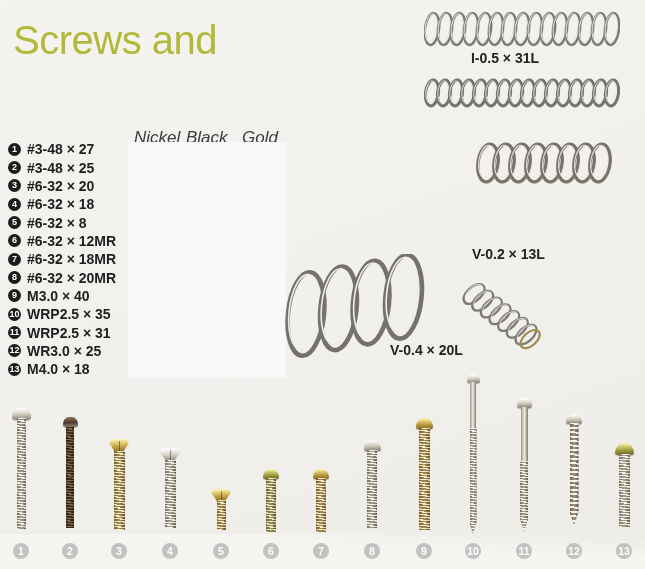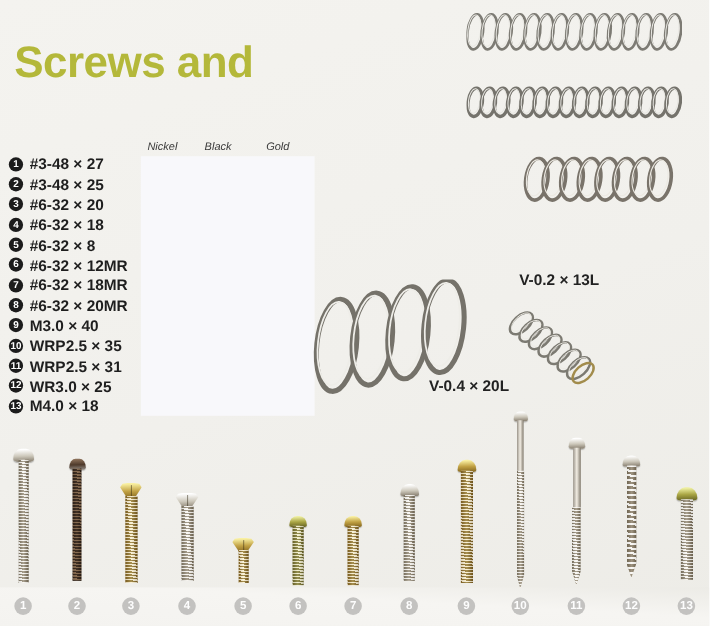--- a/index.html
+++ b/index.html
@@ -7,26 +7,26 @@
     --list-circle:#1c1c1c; --bottom-circle:#c3c2c0;
   }
   html,body{margin:0;padding:0;}
   .page{
     position:relative; width:645px; height:569px; overflow:hidden;
     background:linear-gradient(160deg,#f4f3ef 0%, var(--page-bg) 55%, #edece7 100%);
     font-family:"Liberation Sans", sans-serif;
   }
   
   .title{
-    position:absolute; left:13px; top:36px;
-    font-size:40px; line-height:43px; font-weight:700; letter-spacing:-0.5px;
+    position:absolute; left:13px; top:19px;
+    font-size:40px; line-height:43px; font-weight:400; letter-spacing:-0.5px;
     color:var(--title);
   }
   
-  .finish{position:absolute; top:128px; font-style:italic; font-size:10px; color:#3a3a3a;}
+  .finish{position:absolute; top:128px; font-style:italic; font-size:17px; color:#3a3a3a;}
   .finish.nickel{left:134px;} .finish.black{left:186px;} .finish.gold{left:242px;}
   
   .panel{position:absolute; left:128px; top:142px; width:158px; height:236px; background:var(--panel-bg);}
   
   .parts{position:absolute; left:8px; top:140px;}
   .row{display:flex; align-items:center; height:18.35px;}
   .lnum{
     width:13px; height:13px; border-radius:50%; background:var(--list-circle);
     color:#fff; font-size:9px; font-weight:700; line-height:13px; text-align:center;
     margin-right:6px; flex:0 0 13px;
@@ -150,20 +150,21 @@
       <use href="#cA" x="85" y="23"></use>
       <use href="#cA" x="98" y="23"></use>
       <use href="#cA" x="111" y="23"></use>
       <use href="#cA" x="124" y="23"></use>
       <use href="#cA" x="136" y="23"></use>
       <use href="#cA" x="149" y="23"></use>
       <use href="#cA" x="162" y="23"></use>
       <use href="#cA" x="175" y="23"></use>
       <use href="#cA" x="188" y="23"></use>
   </svg>
+  <div class="slabel c" style="left:430px;top:50px;width:150px">I-0.5 × 31L</div>
 
   <svg class="spr" style="left:424px;top:76px" width="196" height="40">
     <defs>
         <g id="cB">
       <ellipse rx="6.5" ry="13" fill="none" stroke="#75736c" stroke-width="3" transform="rotate(7)"></ellipse>
       <ellipse cx="-1" cy="-1" rx="5.2" ry="11.2" fill="none" stroke="#e7e6e1" stroke-width="0.9" transform="rotate(7)"></ellipse>
     </g>
       </defs>
     <use href="#cB" x="8" y="17"></use>
       <use href="#cB" x="20" y="17"></use>

